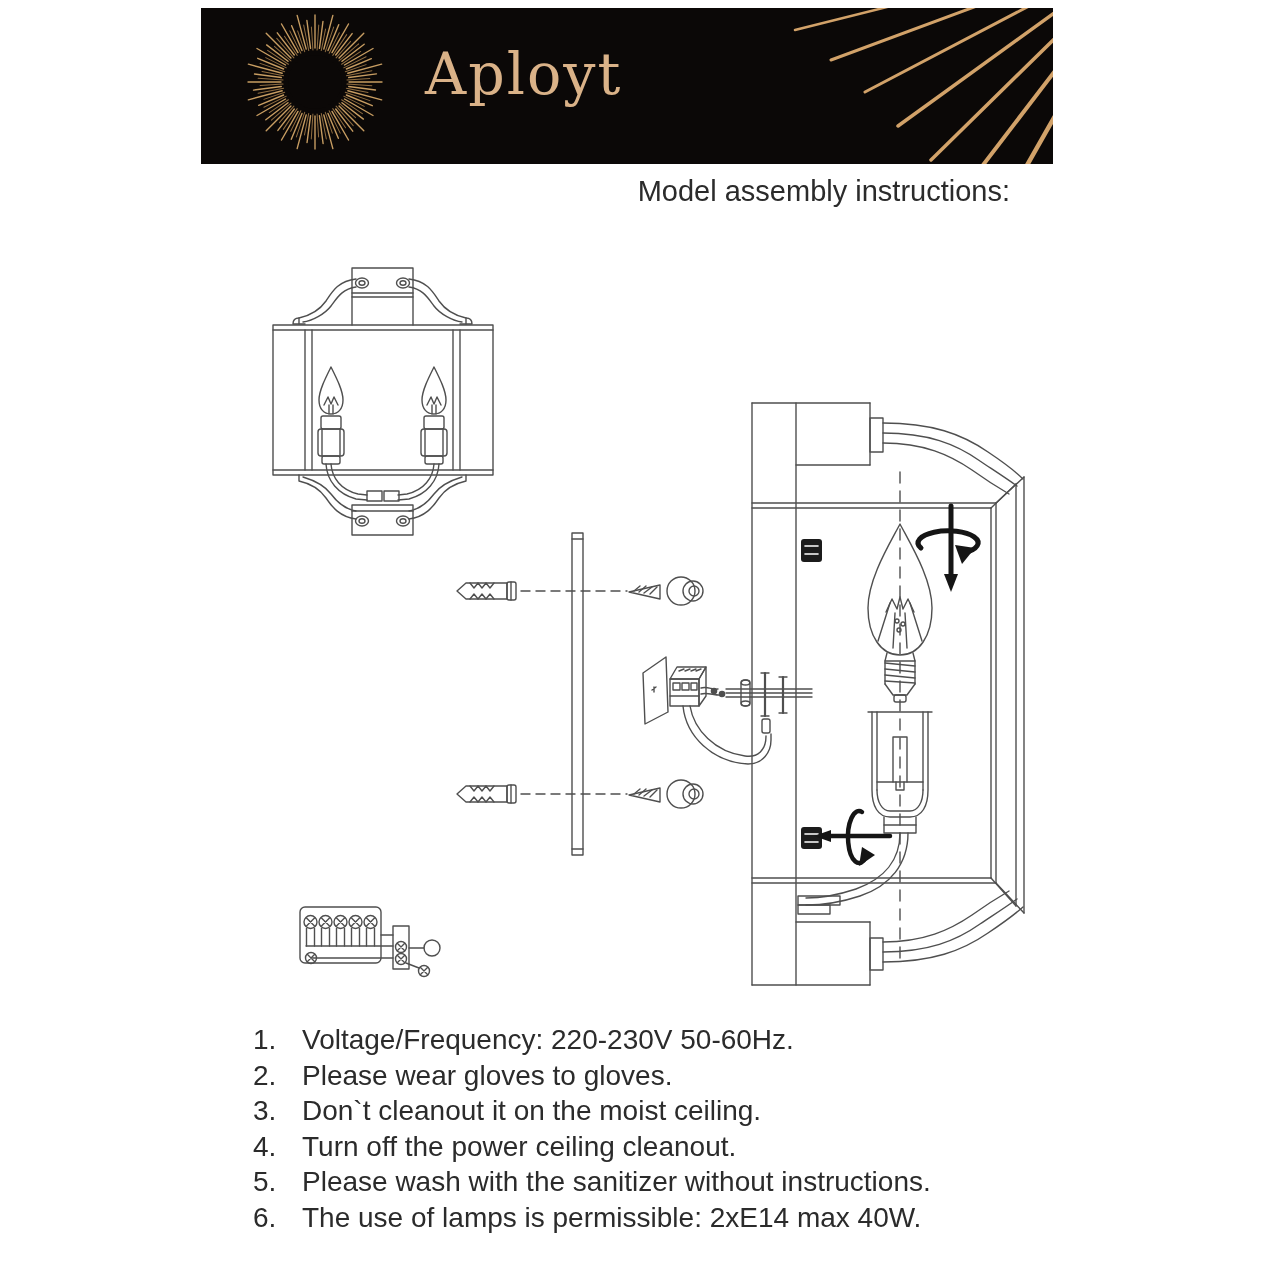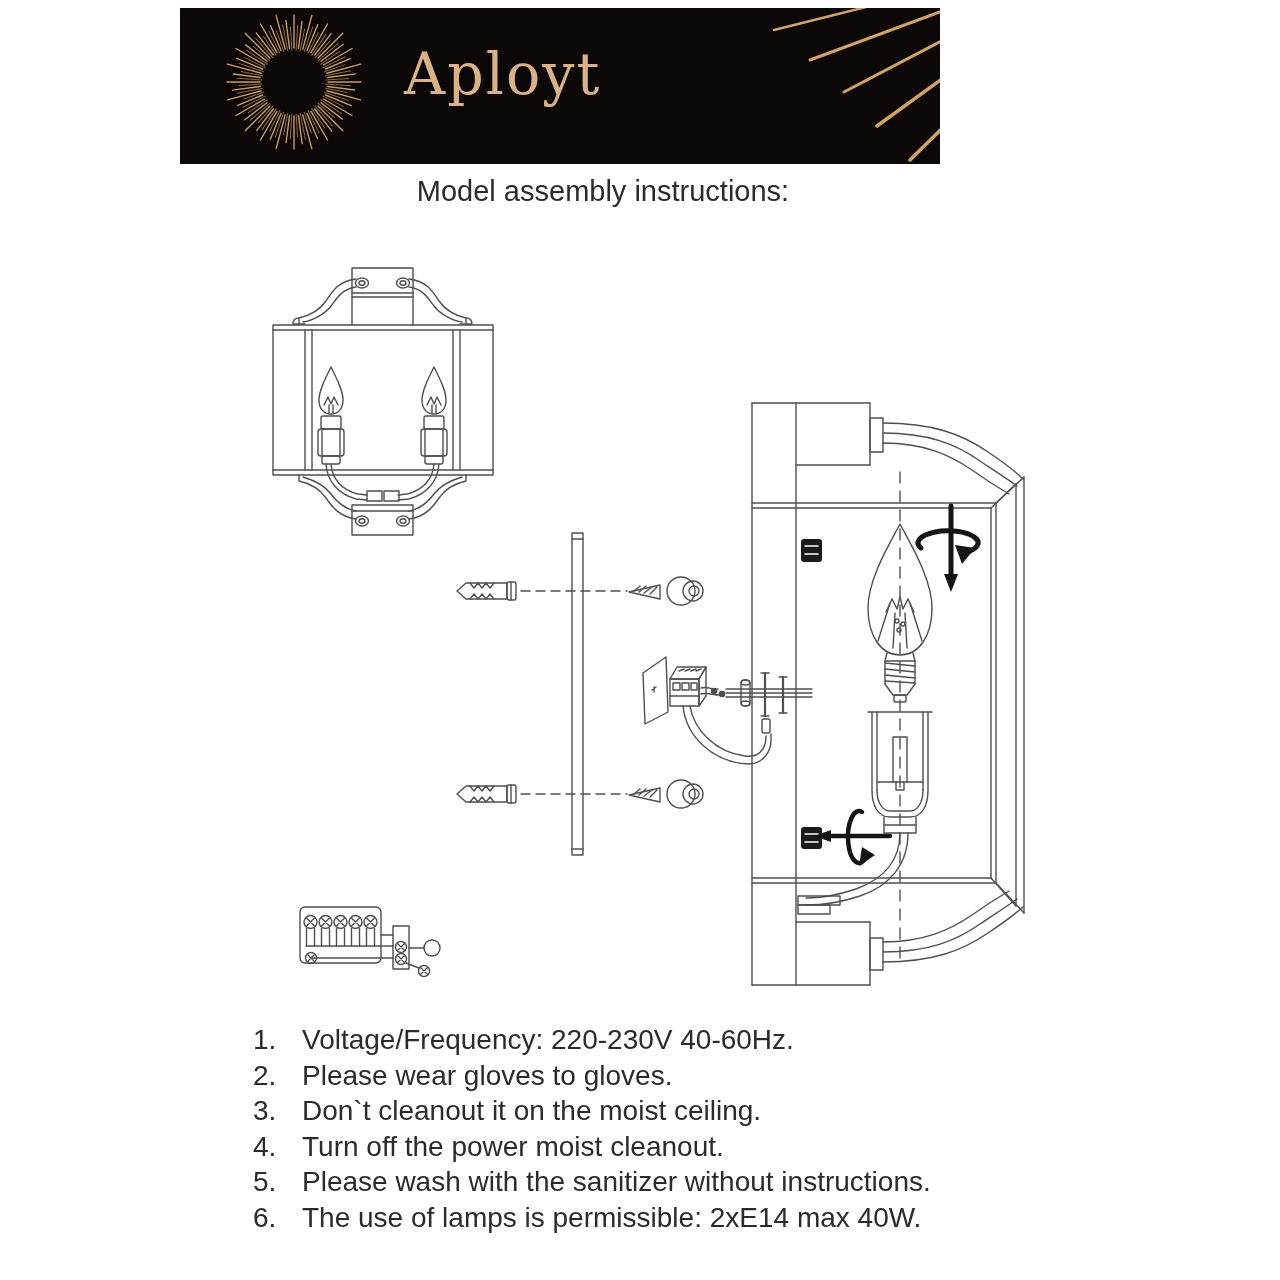--- a/index.html
+++ b/index.html
@@ -1,24 +1,24 @@
 <!DOCTYPE html>
 <html><head>
 <meta charset="utf-8">
 <style>
   html,body{margin:0;padding:0;background:#ffffff;}
   .page{position:relative;width:1280px;height:1280px;background:#ffffff;overflow:hidden;
         font-family:"Liberation Sans",sans-serif;color:#2d2d2d;}
-  .banner{position:absolute;left:180px;top:8px;width:760px;height:156px;background:#0b0807;overflow:hidden;}
+  .banner{position:absolute;left:201px;top:8px;width:852px;height:156px;background:#0b0807;overflow:hidden;}
   .sunburst{position:absolute;left:34px;top:-6px;width:160px;height:160px;}
   .rays{position:absolute;left:0;top:0;width:888px;height:156px;}
   .brand{position:absolute;left:224px;top:36px;font-family:"DejaVu Serif",serif;
          font-size:57px;line-height:60px;font-weight:400;letter-spacing:2px;color:#dab288;}
   .title-block{position:absolute;left:196px;top:172px;width:814px;text-align:center;}
-  .t1,.t2{font-size:29px;line-height:39px;color:#2b2b2b;}
+  .t1,.t2{font-size:29px;line-height:39px;color:#2b2b2b;text-align:right;}
   .diagram{position:absolute;left:0;top:0;width:1280px;height:1280px;}
   .instructions{position:absolute;left:253px;top:1022px;margin:0;padding:0;list-style:none;width:840px;}
   .instructions li{display:flex;font-size:28px;line-height:35.6px;color:#2b2b2b;}
   .instructions .num{width:49px;flex:0 0 49px;}
   .instructions .txt{flex:1;}
 </style>
 </head>
 <body>
 
 <div class="page">
@@ -322,33 +322,33 @@
       <line x1="409" y1="948" x2="424" y2="948"></line>
       <circle cx="432" cy="948" r="8"></circle>
       <line x1="406" y1="963" x2="419" y2="968"></line>
       <use href="#tscrewS" transform="translate(424 971)"></use>
     </g>
   </svg>
 
   <ol class="instructions">
     <li>
       <span class="num">1.</span>
-      <span class="txt">Voltage/Frequency: 220-230V 40-60Hz.</span>
+      <span class="txt">Voltage/Frequency: 220-230V 50-60Hz.</span>
     </li>
     <li>
       <span class="num">2.</span>
       <span class="txt">Please wear gloves to gloves.</span>
     </li>
     <li>
       <span class="num">3.</span>
       <span class="txt">Don`t cleanout it on the moist ceiling.</span>
     </li>
     <li>
       <span class="num">4.</span>
-      <span class="txt">Turn off the power moist cleanout.</span>
+      <span class="txt">Turn off the power ceiling cleanout.</span>
     </li>
     <li>
       <span class="num">5.</span>
       <span class="txt">Please wash with the sanitizer without instructions.</span>
     </li>
     <li>
       <span class="num">6.</span>
       <span class="txt">The use of lamps is permissible: 2xE14 max 40W.</span>
     </li>
   </ol>

